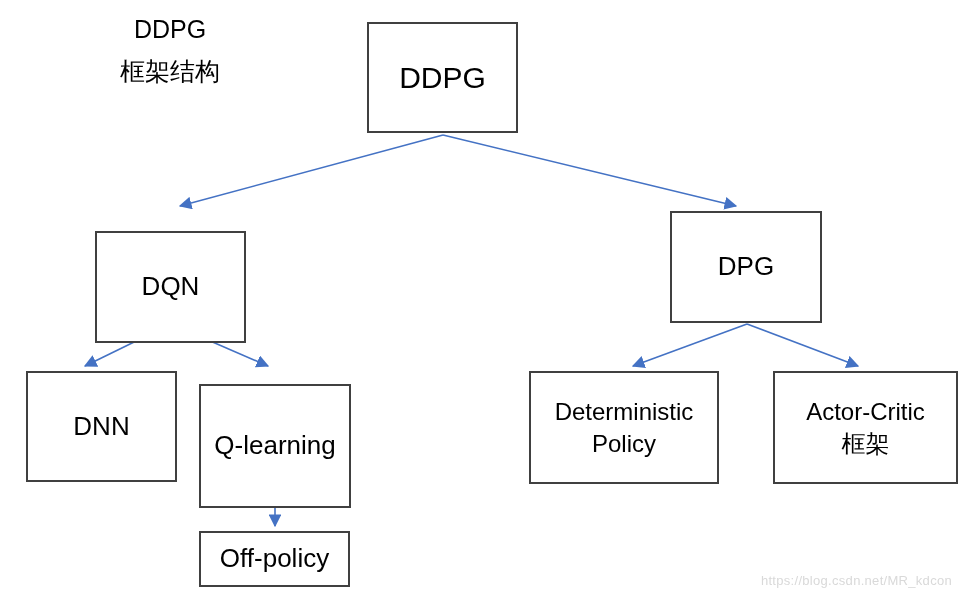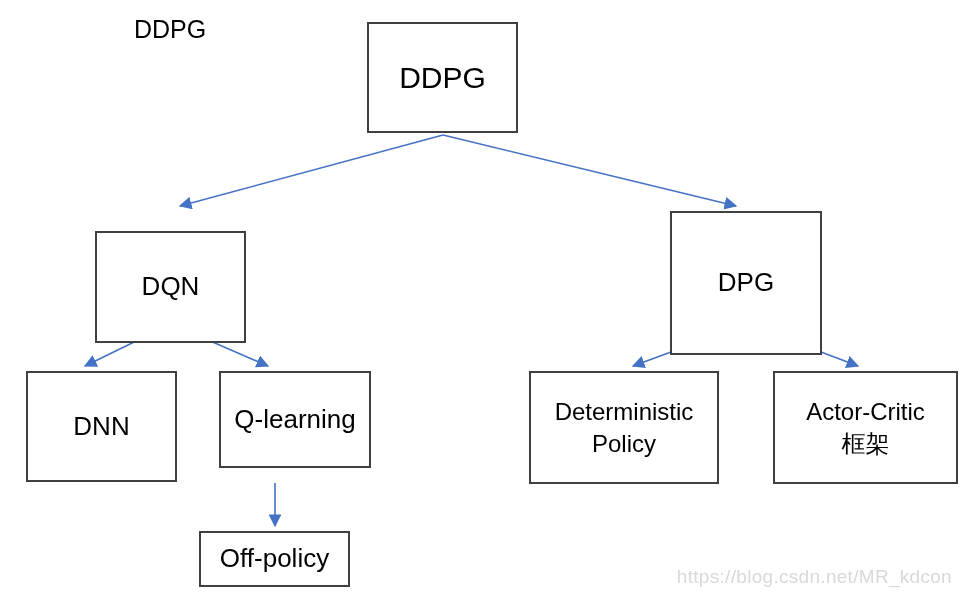--- a/index.html
+++ b/index.html
@@ -41,43 +41,44 @@
     justify-content: center;
     text-align: center;
   }
   .node span { white-space: pre-line; line-height: 1.3; }
   .fs-xl { font-size: 30px; }
   .fs-lg { font-size: 26px; }
   .fs-md { font-size: 24px; }
 
   .node-ddpg        { left: 367px; top: 22px;  width: 151px; height: 111px; }
   .node-dqn         { left: 95px;  top: 211px; width: 151px; height: 112px; margin-top: 20px; }
-  .node-dpg         { left: 670px; top: 211px; width: 152px; height: 144px; }
+  .node-dpg         { left: 670px; top: 211px; width: 152px; height: 112px; }
   .node-dnn         { left: 1px;   top: 371px; width: 151px; height: 111px; margin-left: 25px; }
-  .node-qlearning   { left: 199px; top: 371px; width: 152px; height: 97px; margin-left: 20px; }
+  .node-qlearning   { left: 199px; top: 384px; width: 152px; height: 124px; }
   .node-deterministic { left: 529px; top: 371px; width: 190px; height: 113px; }
   .node-actorcritic { left: 773px; top: 371px; width: 185px; height: 113px; }
   .node-offpolicy   { left: 199px; top: 531px; width: 151px; height: 56px; }
 
   .watermark {
     position: absolute;
     right: 12px; bottom: 6px;
-    font-size: 19px;
+    font-size: 13px;
     color: var(--watermark-color, #d9d9d9);
     z-index: 3;
     letter-spacing: 0.3px;
   }
 </style>
 </head>
 <body>
 
 <div class="canvas">
 
   <div class="diagram-title">
     <div>DDPG</div>
+    <div>框架结构</div>
   </div>
 
   <svg class="edges" viewBox="0 0 964 594" xmlns="http://www.w3.org/2000/svg">
     <defs>
       <marker id="arrowhead" viewBox="0 0 10 10" refX="9" refY="5" markerWidth="8" markerHeight="8" orient="auto">
         <path class="arrowhead-shape" d="M 0 0 L 10 5 L 0 10 z"></path>
       </marker>
     </defs>
     <line x1="443" y1="135" x2="180" y2="206" marker-end="url(#arrowhead)"></line>
     <line x1="443" y1="135" x2="736" y2="206" marker-end="url(#arrowhead)"></line>

